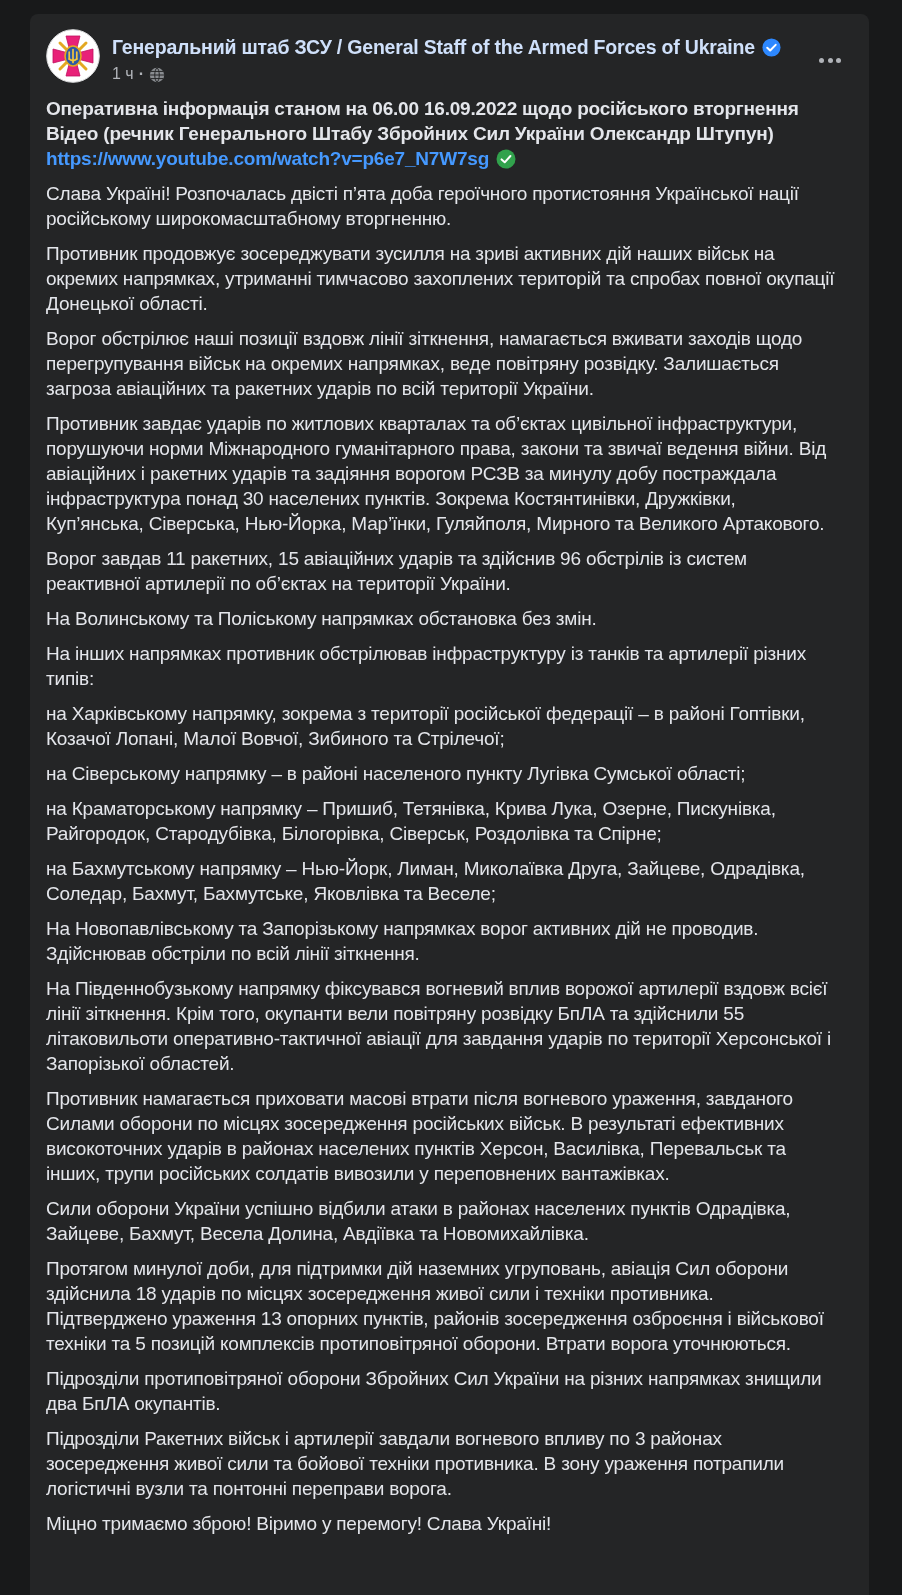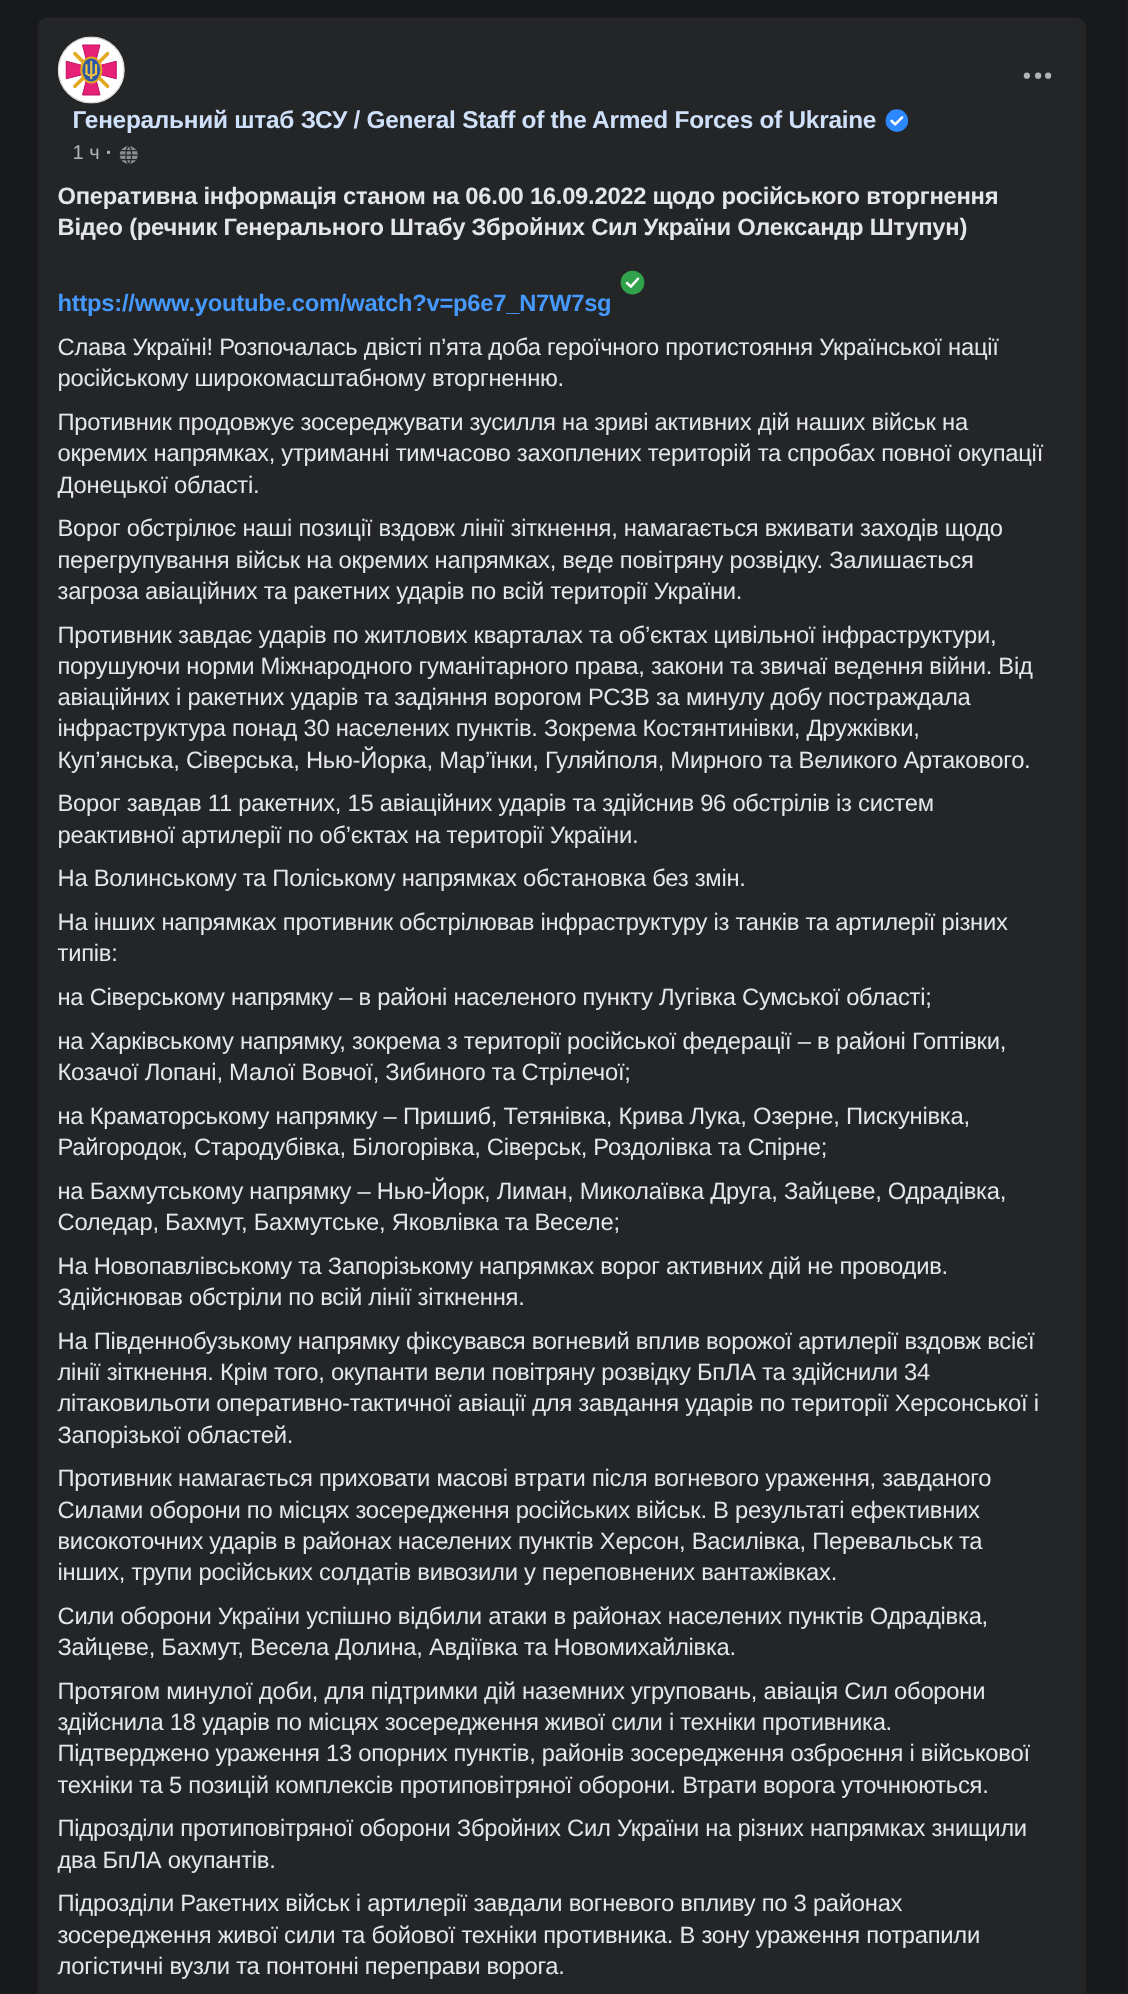--- a/index.html
+++ b/index.html
@@ -11,21 +11,21 @@
   html,body{width:902px; height:1595px; overflow:hidden;}
   body{
     background:var(--page_bg);
     font-family:"Liberation Sans","DejaVu Sans",sans-serif;
     position:relative;
   }
   .card{
     position:absolute; left:30px; top:14px; width:839px; height:1581px;
     background:var(--card_bg); border-radius:8px 8px 0 0;
   }
-  .header{ display:flex; align-items:flex-start; padding:15px 16px 0 16px; position:relative;flex-direction:column;}
+  .header{ display:flex; align-items:flex-end; padding:15px 16px 0 16px; position:relative;}
   .avatar{ width:54px; height:54px; border-radius:50%; flex:0 0 54px; cursor:pointer;}
   .avatar svg{ display:block; width:54px; height:54px;}
   .header-text{ margin-left:12px; padding-top:2px; min-width:0;}
   .name-row{ display:flex; align-items:center; gap:7px;}
   .page-name{
     font-size:19.5px; font-weight:700; color:var(--page_name_color);
     letter-spacing:-0.2px; white-space:nowrap; cursor:pointer;
   }
   .badge{ width:19px; height:19px; flex:0 0 19px; display:inline-block;}
   .meta{ display:flex; align-items:center; gap:5px; margin-top:6px;
@@ -38,21 +38,21 @@
     padding:6px; border-radius:50%; cursor:pointer;
   }
   .more .hdot{ width:5px; height:5px; border-radius:50%; background:var(--text_secondary);}
   .post-body{
     padding:13px 16px 0 16px; color:var(--text_primary);
     font-size:19px; line-height:25px; letter-spacing:-0.2px;
   }
   .post-body p{ margin:0 16px 10px 0;}
   .intro{ margin-bottom:10px;font-weight:bold;}
   .link-line{ display:flex; align-items:center; gap:7px;}
-  .link-line a{ color:var(--link_blue); text-decoration:none; cursor:pointer;margin-top:36px;}
+  .link-line a{ color:var(--link_blue); text-decoration:none; cursor:pointer;}
   .green-check{ width:20px; height:20px; display:inline-block; flex:0 0 20px;}
 </style>
 </head>
 <body>
 
 <div class="card">
 
   <div class="header">
     <div class="avatar">
       <svg viewBox="0 0 54 54">
@@ -122,26 +122,26 @@
       </div>
     </div>
     <div>
         <p>Слава Україні! Розпочалась двісті п’ята доба героїчного протистояння Української нації російському широкомасштабному вторгненню.</p>
         <p>Противник продовжує зосереджувати зусилля на зриві активних дій наших військ на окремих напрямках, утриманні тимчасово захоплених територій та спробах повної окупації Донецької області.</p>
         <p>Ворог обстрілює наші позиції вздовж лінії зіткнення, намагається вживати заходів щодо перегрупування військ на окремих напрямках, веде повітряну розвідку. Залишається загроза авіаційних та ракетних ударів по всій території України.</p>
         <p>Противник завдає ударів по житлових кварталах та об’єктах цивільної інфраструктури, порушуючи норми Міжнародного гуманітарного права, закони та звичаї ведення війни. Від авіаційних і ракетних ударів та задіяння ворогом РСЗВ за минулу добу постраждала інфраструктура понад 30 населених пунктів. Зокрема Костянтинівки, Дружківки, Куп’янська, Сіверська, Нью-Йорка, Мар’їнки, Гуляйполя, Мирного та Великого Артакового.</p>
         <p>Ворог завдав 11 ракетних, 15 авіаційних ударів та здійснив 96 обстрілів із систем реактивної артилерії по об’єктах на території України.</p>
         <p>На Волинському та Поліському напрямках обстановка без змін.</p>
         <p>На інших напрямках противник обстрілював інфраструктуру із танків та артилерії різних типів:</p>
+        <p>на Харківському напрямку, зокрема з території російської федерації – в районі Гоптівки, Козачої Лопані, Малої Вовчої, Зибиного та Стрілечої;</p>
         <p>на Сіверському напрямку – в районі населеного пункту Лугівка Сумської області;</p>
-        <p>на Харківському напрямку, зокрема з території російської федерації – в районі Гоптівки, Козачої Лопані, Малої Вовчої, Зибиного та Стрілечої;</p>
         <p>на Краматорському напрямку – Пришиб, Тетянівка, Крива Лука, Озерне, Пискунівка, Райгородок, Стародубівка, Білогорівка, Сіверськ, Роздолівка та Спірне;</p>
         <p>на Бахмутському напрямку – Нью-Йорк, Лиман, Миколаївка Друга, Зайцеве, Одрадівка, Соледар, Бахмут, Бахмутське, Яковлівка та Веселе;</p>
         <p>На Новопавлівському та Запорізькому напрямках ворог активних дій не проводив. Здійснював обстріли по всій лінії зіткнення.</p>
-        <p>На Південнобузькому напрямку фіксувався вогневий вплив ворожої артилерії вздовж всієї лінії зіткнення. Крім того, окупанти вели повітряну розвідку БпЛА та здійснили 34 літаковильоти оперативно-тактичної авіації для завдання ударів по території Херсонської і Запорізької областей.</p>
+        <p>На Південнобузькому напрямку фіксувався вогневий вплив ворожої артилерії вздовж всієї лінії зіткнення. Крім того, окупанти вели повітряну розвідку БпЛА та здійснили 55 літаковильоти оперативно-тактичної авіації для завдання ударів по території Херсонської і Запорізької областей.</p>
         <p>Противник намагається приховати масові втрати після вогневого ураження, завданого Силами оборони по місцях зосередження російських військ. В результаті ефективних високоточних ударів в районах населених пунктів Херсон, Василівка, Перевальськ та інших, трупи російських солдатів вивозили у переповнених вантажівках.</p>
         <p>Сили оборони України успішно відбили атаки в районах населених пунктів Одрадівка, Зайцеве, Бахмут, Весела Долина, Авдіївка та Новомихайлівка.</p>
         <p>Протягом минулої доби, для підтримки дій наземних угруповань, авіація Сил оборони здійснила 18 ударів по місцях зосередження живої сили і техніки противника. Підтверджено ураження 13 опорних пунктів, районів зосередження озброєння і військової техніки та 5 позицій комплексів протиповітряної оборони. Втрати ворога уточнюються.</p>
         <p>Підрозділи протиповітряної оборони Збройних Сил України на різних напрямках знищили два БпЛА окупантів.</p>
         <p>Підрозділи Ракетних військ і артилерії завдали вогневого впливу по 3 районах зосередження живої сили та бойової техніки противника. В зону ураження потрапили логістичні вузли та понтонні переправи ворога.</p>
         <p>Міцно тримаємо зброю! Віримо у перемогу! Слава Україні!</p>
       </div>
   </div>
 
 </div>

